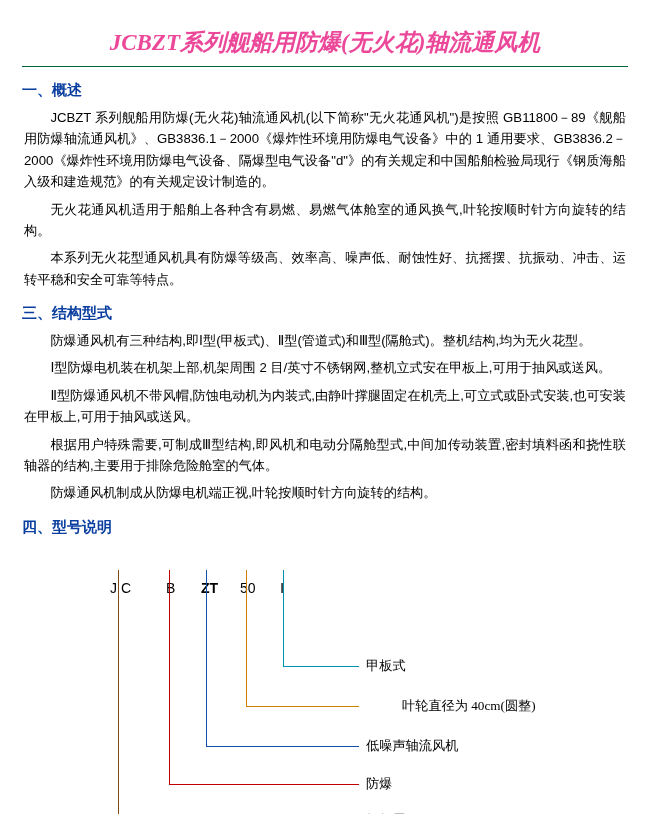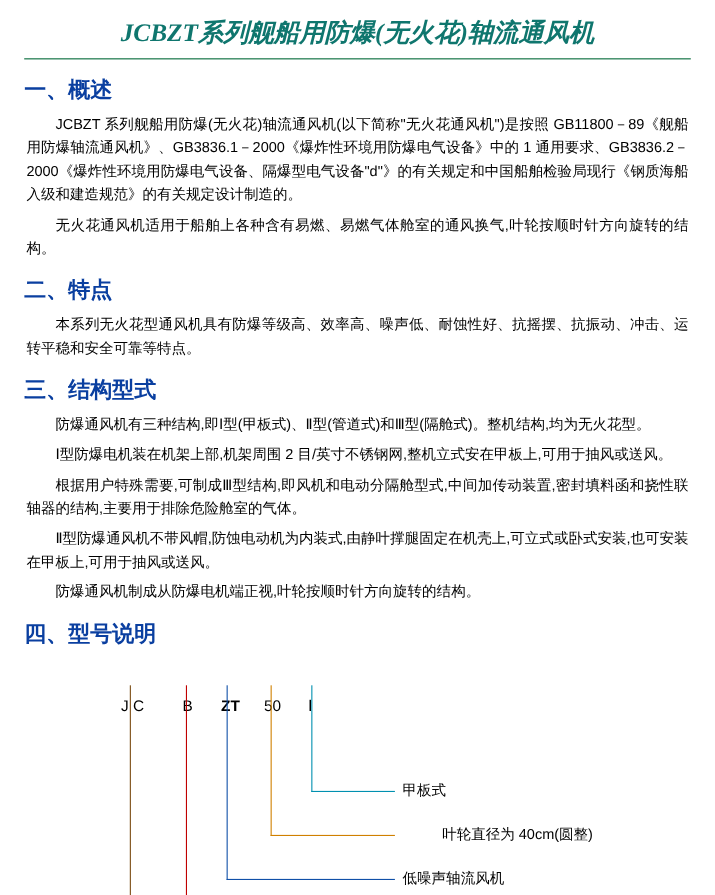--- a/index.html
+++ b/index.html
@@ -17,38 +17,38 @@
   }
   .page {
     width: 650px;
     height: 814px;
     position: relative;
     box-sizing: border-box;
     padding: 0 18px;
   }
   .doc-title {
     text-align: center;
-    color: #0f766e;
+    color: #ec4899;
     font-family: "Liberation Serif", "DejaVu Serif", serif;
     font-weight: bold;
     font-style: italic;
     font-size: 23px;
     letter-spacing: 0px;
-    padding-top: 14px;
+    padding-top: 27px;
     padding-bottom: 6px;
     white-space: nowrap;
   }
   .title-rule {
     border: none;
     border-top: 1.5px solid #006837;
     margin: 2px 4px 14px 4px;
   }
   h2.section {
     color: #0a3fa0;
-    font-size: 20px;
+    font-size: 15px;
     font-weight: bold;
     margin: 14px 0 7px 4px;
     font-family: "Liberation Sans", "DejaVu Sans", sans-serif;
   }
   p.para {
     font-size: 13.2px;
     line-height: 1.62;
     margin: 0 0 6px 0;
     text-indent: 2em;
     text-align: justify;
@@ -83,43 +83,42 @@
   }
   .leader.c0 { border-color: #7a4b12; }
   .leader.c1 { border-color: #c00000; }
   .leader.c2 { border-color: #1050a8; }
   .leader.c3 { border-color: #d08000; }
   .leader.c4 { border-color: #0090b0; }
   .desc {
     position: absolute;
     font-size: 13.2px;
     white-space: nowrap;
-    font-family: Liberation Sans, sans-serif;
+    font-family: Liberation Serif, serif;
   }
 </style>
 </head>
 <body>
 
 <div class="page">
 
   <div class="doc-title">JCBZT系列舰船用防爆(无火花)轴流通风机</div>
   <hr class="title-rule">
 
   <h2 class="section">一、概述</h2>
   <p class="para">JCBZT 系列舰船用防爆(无火花)轴流通风机(以下简称"无火花通风机")是按照 GB11800－89《舰船用防爆轴流通风机》、GB3836.1－2000《爆炸性环境用防爆电气设备》中的 1 通用要求、GB3836.2－2000《爆炸性环境用防爆电气设备、隔爆型电气设备"d"》的有关规定和中国船舶检验局现行《钢质海船入级和建造规范》的有关规定设计制造的。</p>
   <p class="para">无火花通风机适用于船舶上各种含有易燃、易燃气体舱室的通风换气,叶轮按顺时针方向旋转的结构。</p>
 
-  <h2 class="section">二、特点</h2>
   <p class="para">本系列无火花型通风机具有防爆等级高、效率高、噪声低、耐蚀性好、抗摇摆、抗振动、冲击、运转平稳和安全可靠等特点。</p>
 
   <h2 class="section">三、结构型式</h2>
   <p class="para">防爆通风机有三种结构,即Ⅰ型(甲板式)、Ⅱ型(管道式)和Ⅲ型(隔舱式)。整机结构,均为无火花型。</p>
   <p class="para">Ⅰ型防爆电机装在机架上部,机架周围 2 目/英寸不锈钢网,整机立式安在甲板上,可用于抽风或送风。</p>
+  <p class="para">Ⅱ型防爆通风机不带风帽,防蚀电动机为内装式,由静叶撑腿固定在机壳上,可立式或卧式安装,也可安装在甲板上,可用于抽风或送风。</p>
   <p class="para">根据用户特殊需要,可制成Ⅲ型结构,即风机和电动分隔舱型式,中间加传动装置,密封填料函和挠性联轴器的结构,主要用于排除危险舱室的气体。</p>
-  <p class="para">Ⅱ型防爆通风机不带风帽,防蚀电动机为内装式,由静叶撑腿固定在机壳上,可立式或卧式安装,也可安装在甲板上,可用于抽风或送风。</p>
   <p class="para">防爆通风机制成从防爆电机端正视,叶轮按顺时针方向旋转的结构。</p>
 
   <h2 class="section">四、型号说明</h2>
 
   <div class="diagram">
 
     <div class="code-row">
       <span class="code-item" style="left:92px;">J C</span>
       <span class="code-item" style="left:148px;">B</span>
       <span class="code-item" style="left:183px;font-weight:bold;">ZT</span>

